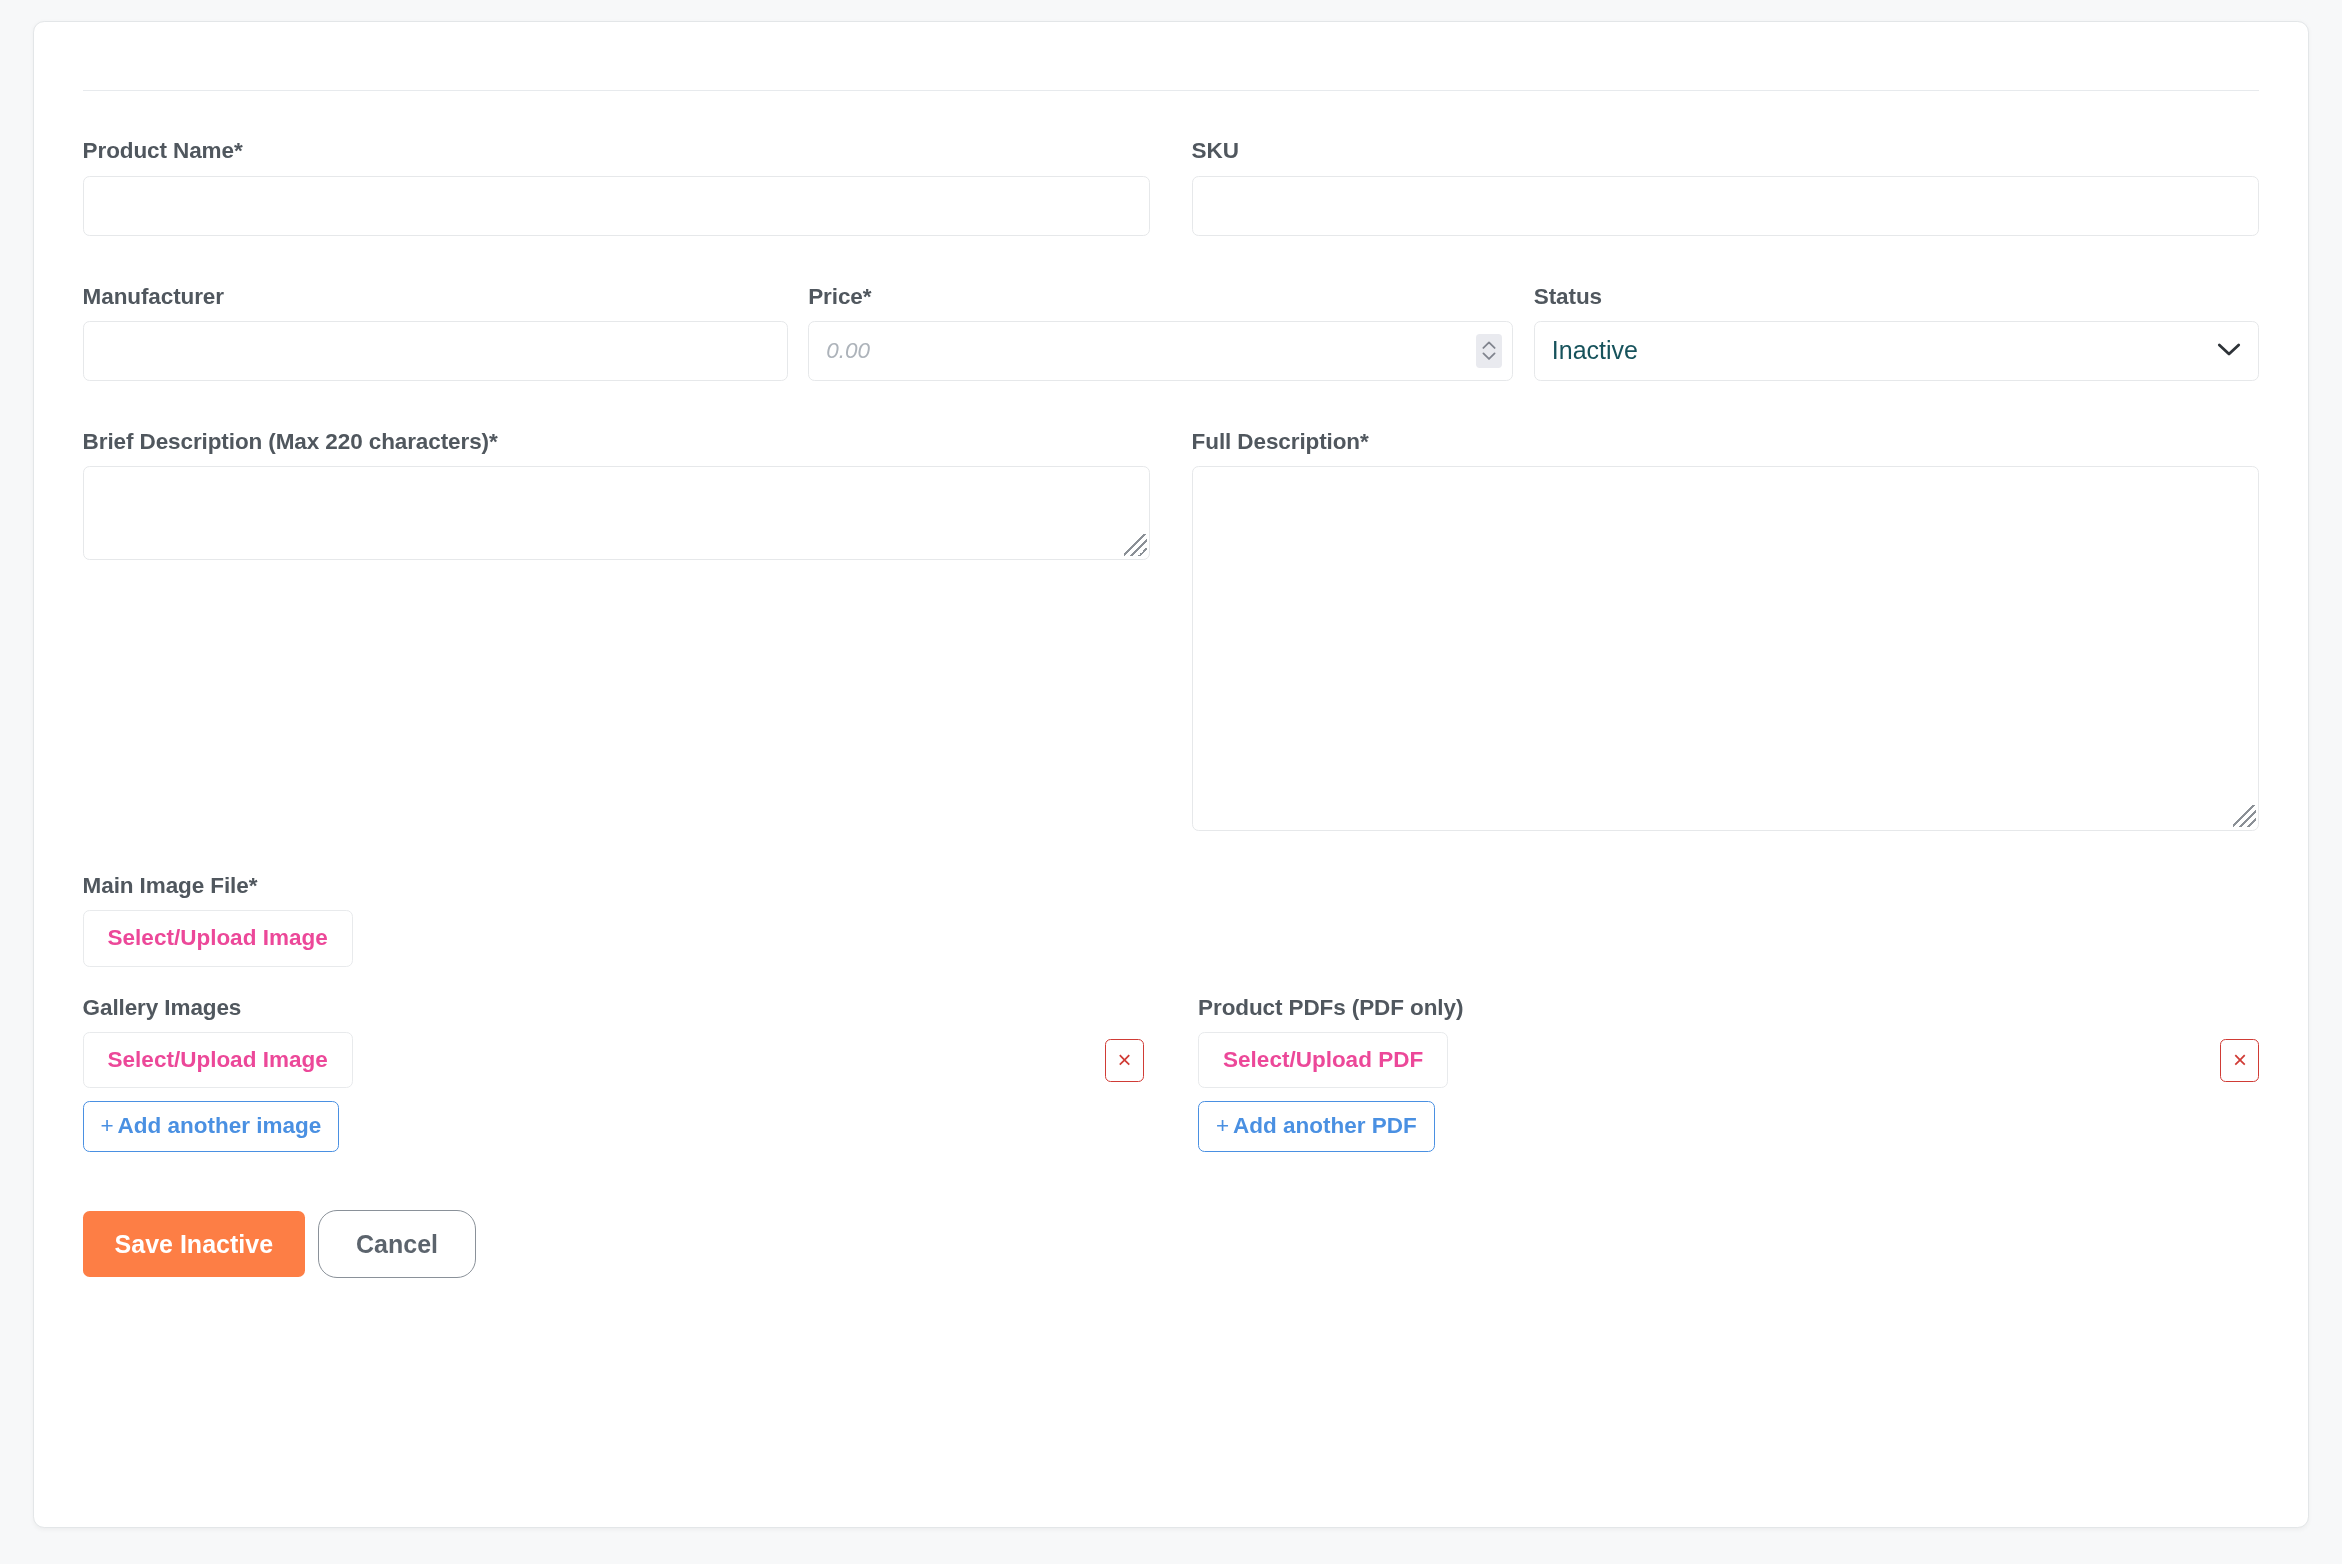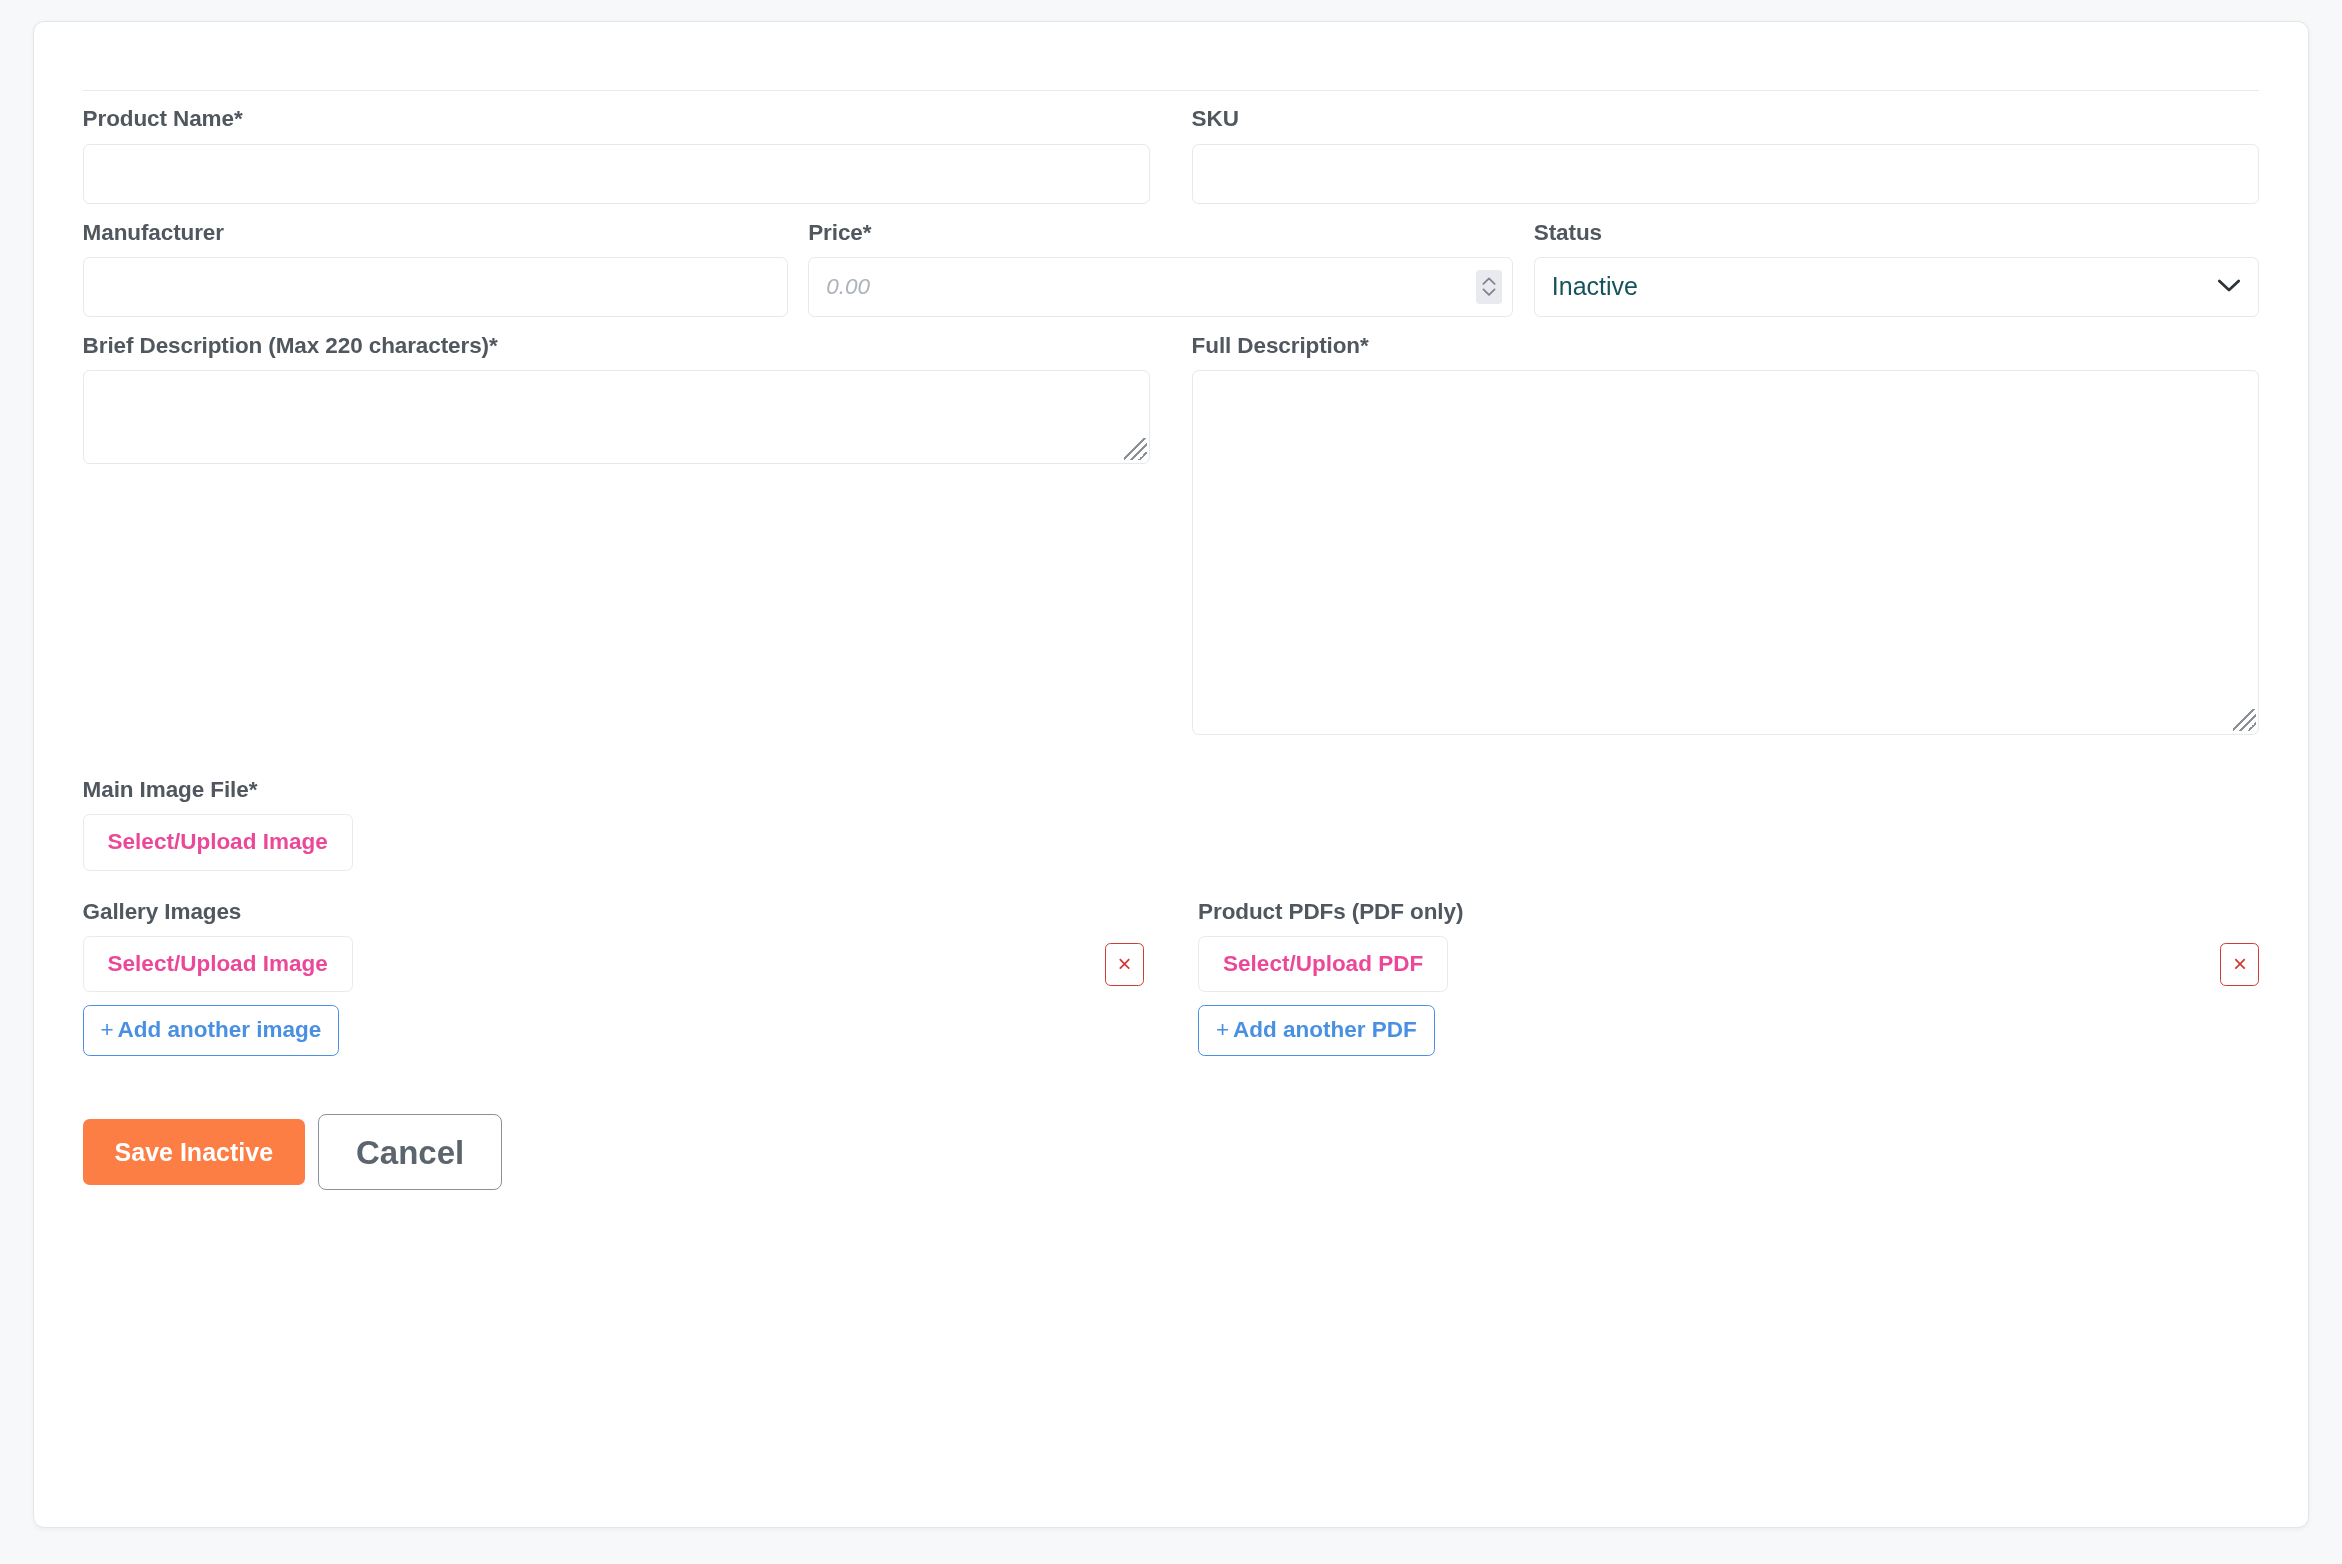--- a/index.html
+++ b/index.html
@@ -89,21 +89,21 @@
     right: 3.7px;
     bottom: 3.7px;
     width: 22.5px;
     height: 22.5px;
     pointer-events: none;
     background:
       linear-gradient(135deg, transparent 0 44%, #8b9096 44% 50%, transparent 50% 62%, #8b9096 62% 68%, transparent 68% 80%, #8b9096 80% 86%, transparent 86%);
   }
 
   
-  .row { display: flex; margin-top: 16px; padding: 0 6.6px; }
+  .row { display: flex; margin-top: 48px; padding: 0 6.6px; }
 
   .col-half { width: 50%; }
   .col-half.left { padding-right: 20.6px; }
   .col-half.right { padding-left: 20.6px; }
 
   .col-third { width: 33.3333%; }
   .col-third.c1 { padding-right: 20.6px; }
   .col-third.c2 { padding-right: 20.6px; }
 
   
@@ -205,24 +205,24 @@
     font-size: 25px;
     font-weight: bold;
     font-family: "Liberation Sans", sans-serif;
     padding: 20.6px 32px;
     cursor: pointer;
     line-height: 1;
   }
 
   .btn-cancel {
     border: 0.9px solid #8a9199;
-    border-radius: 8px;
+    border-radius: 19px;
     background: #fff;
     color: #5c646d;
-    font-size: 33px;
+    font-size: 25px;
     font-weight: bold;
     font-family: "Liberation Sans", sans-serif;
     padding: 20.6px 37px;
     cursor: pointer;
     line-height: 1;
     margin-left: 13px;
   }
 
   
   .file-line {

